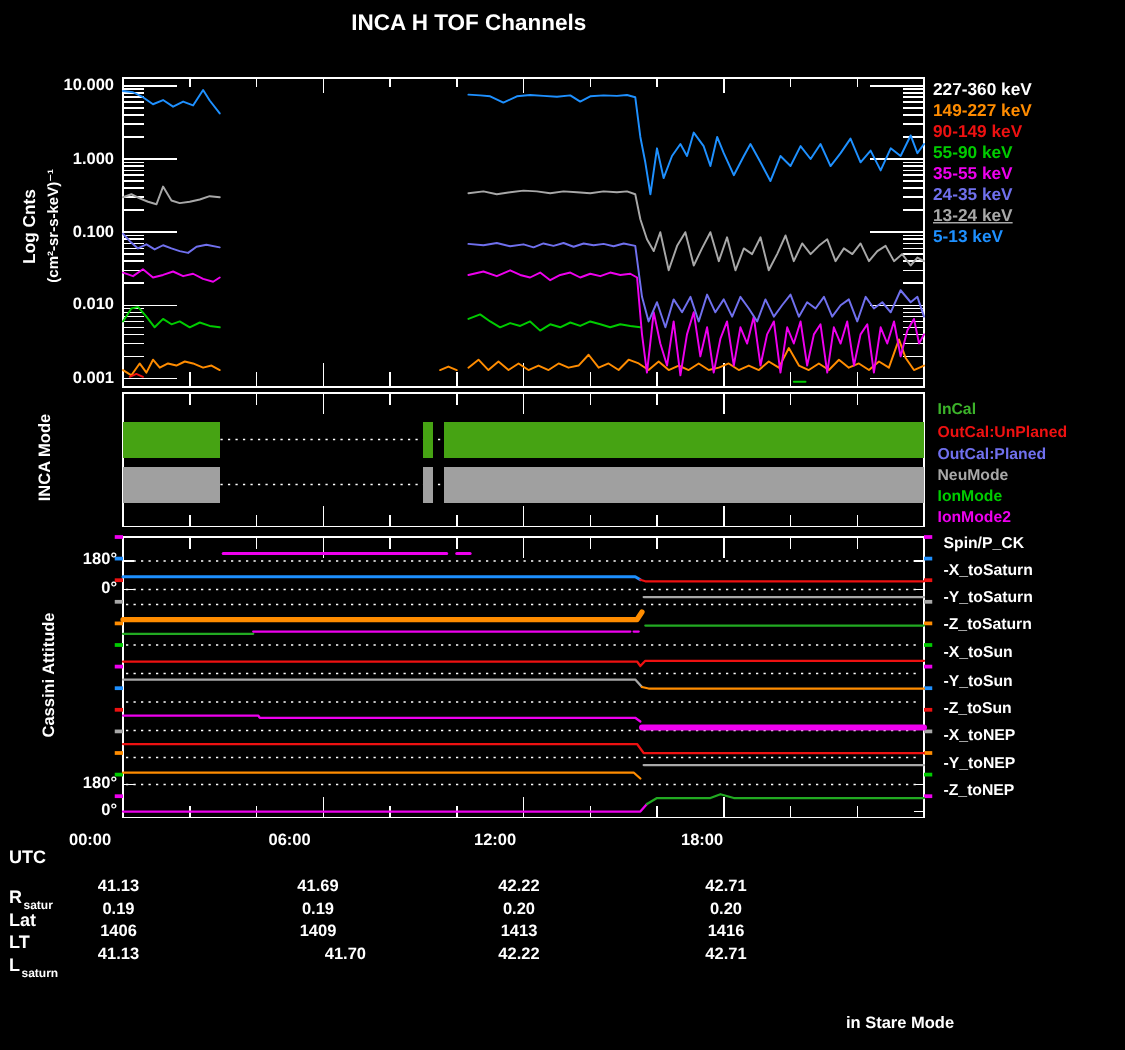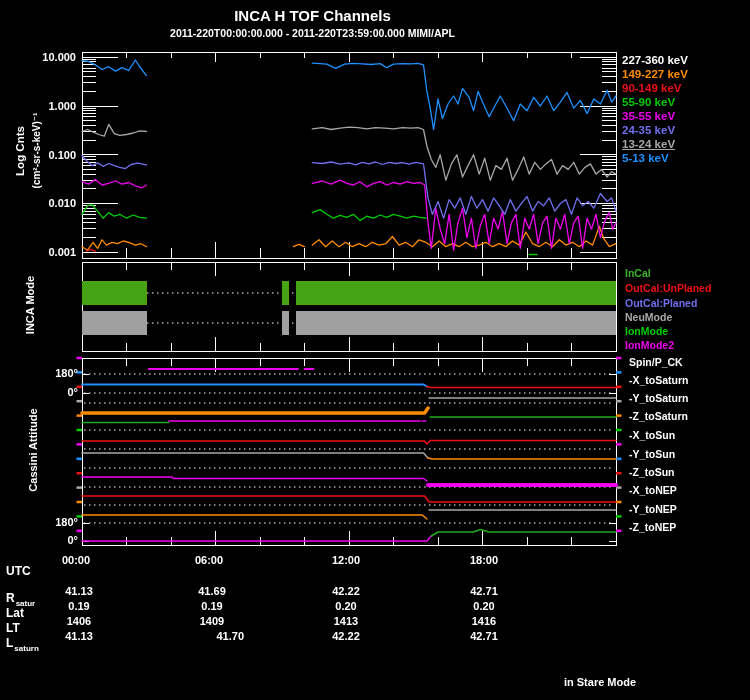--- a/index.html
+++ b/index.html
@@ -3,21 +3,21 @@
 <meta charset="utf-8">
 <style>
   html,body{margin:0;padding:0;background:#000;}
   .screen{position:relative;width:750px;height:700px;background:#000;overflow:hidden;
           font-family:"Liberation Sans","DejaVu Sans",sans-serif;color:#fff;}
   .abs{position:absolute;}
   .ttl{width:625px;text-align:center;font-weight:bold;}
   .rot{text-align:center;transform:rotate(-90deg);transform-origin:center center;white-space:nowrap;font-weight:bold;}
   .ytick{width:50px;text-align:right;font-weight:bold;font-size:11px;white-space:nowrap;}
   .leg{font-weight:bold;white-space:nowrap;}
-  .tlab{width:60px;text-align:center;font-weight:bold;font-size:11px;}
+  .tlab{width:60px;font-weight:bold;font-size:11px;}
   .cell{width:64px;text-align:center;font-weight:bold;font-size:11px;}
   .rowhdr{font-weight:bold;font-size:12px;white-space:nowrap;}
   .sub{font-size:8px;font-weight:bold;position:relative;top:4px;left:1px;}
   svg{position:absolute;left:0;top:0;}
 </style>
 </head>
 <body>
 
 <div class="screen">
 
@@ -265,21 +265,20 @@
         <polyline points="428.0,485 616.0,485" fill="none" stroke="#EE00EE" stroke-width="4" stroke-linejoin="round" stroke-linecap="round"></polyline>
         <polyline points="82.0,496 424.7,496 429.1,502 616.0,502" fill="none" stroke="#EE1111" stroke-width="1.5" stroke-linejoin="round" stroke-linecap="round"></polyline>
         <polyline points="82.0,515 422.4,515 426.9,519" fill="none" stroke="#FF8C00" stroke-width="1.5" stroke-linejoin="round" stroke-linecap="round"></polyline>
         <polyline points="429.1,510 616.0,510" fill="none" stroke="#A8A8A8" stroke-width="1.5" stroke-linejoin="round" stroke-linecap="round"></polyline>
         <polyline points="82.0,541 426.9,541 431.3,536" fill="none" stroke="#EE00EE" stroke-width="1.5" stroke-linejoin="round" stroke-linecap="round"></polyline>
         <polyline points="431.3,536 438.0,532 473.6,532 480.3,529.5 489.2,532 616.0,532" fill="none" stroke="#22AA22" stroke-width="1.5" stroke-linejoin="round" stroke-linecap="round"></polyline>
       </g>
     </svg>
 
   <div class="abs ttl" style="top:7px;font-size:15px;">INCA H TOF Channels</div>
-  <div class="abs ttl" style="top:27px;font-size:10.5px;">2011-220T00:00:00.000 - 2011-220T23:59:00.000 MIMI/APL</div>
 
   <div class="abs rot" style="left:-80px;top:145px;width:200px;font-size:11.5px;">Log Cnts</div>
   <div class="abs rot" style="left:-64px;top:145px;width:200px;font-size:10px;">(cm²-sr-s-keV)⁻¹</div>
   <div class="abs rot" style="left:-70px;top:299px;width:200px;font-size:11px;">INCA Mode</div>
   <div class="abs rot" style="left:-67px;top:444px;width:200px;font-size:11px;">Cassini Attitude</div>
 
   <div id="overlays">
       <div class="abs ytick" style="left:26px;top:50.5px;">10.000</div>
       <div class="abs ytick" style="left:26px;top:99.5px;">1.000</div>
       <div class="abs ytick" style="left:26px;top:148.5px;">0.100</div>

